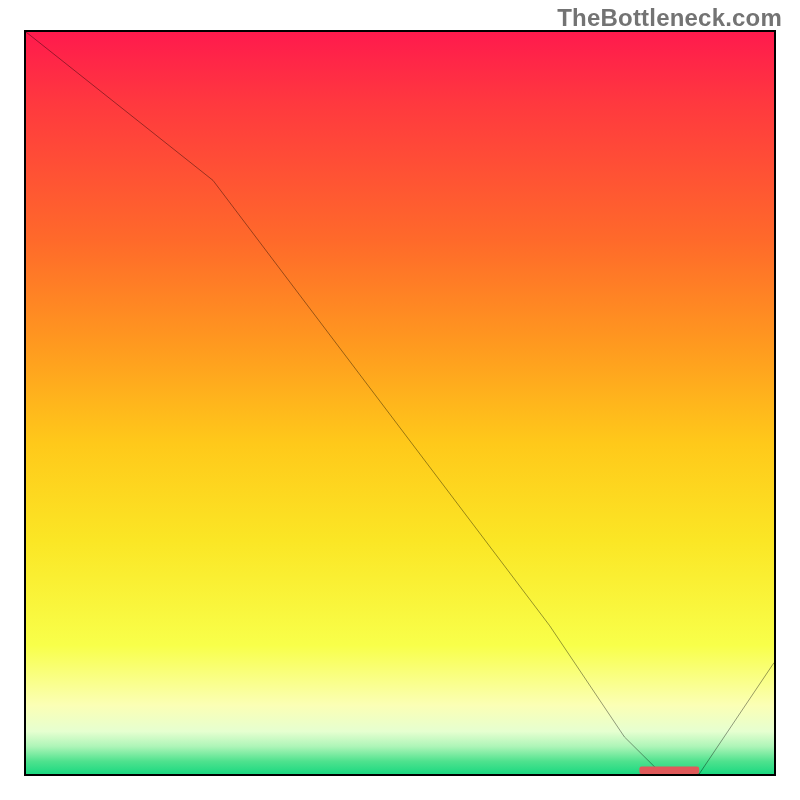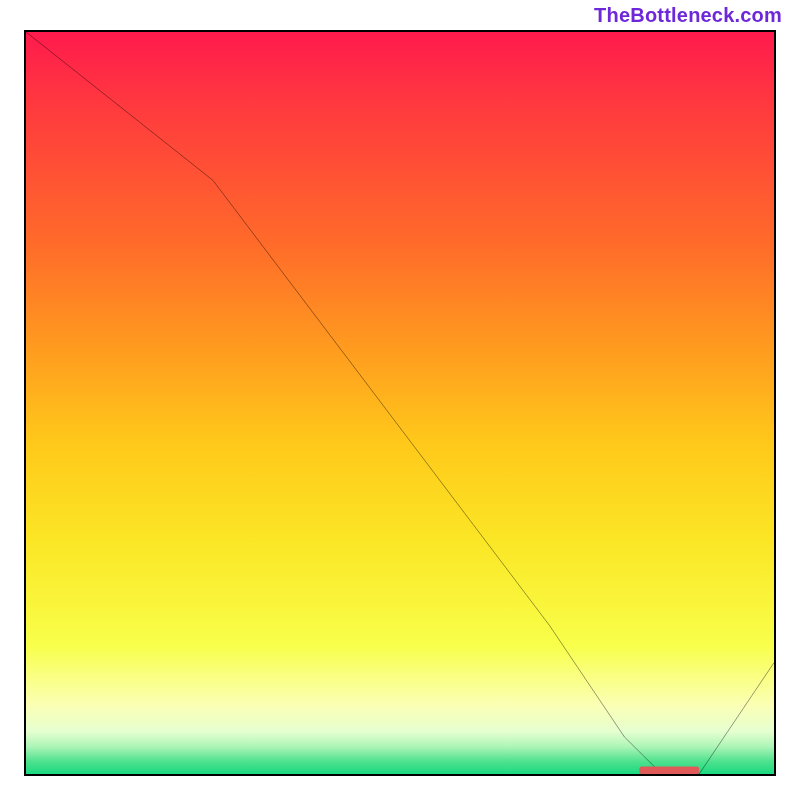--- a/index.html
+++ b/index.html
@@ -13,23 +13,23 @@
   }
   .container {
     position: relative;
     width: 800px;
     height: 800px;
   }
   .watermark {
     position: absolute;
     top: 4px;
     right: 18px;
-    font-size: 20px;
+    font-size: 24px;
     font-weight: bold;
-    color: #6d28d9;
+    color: #737373;
     letter-spacing: 0.2px;
     z-index: 10;
   }
   .plot-frame {
     position: absolute;
     left: 24px;
     top: 30px;
     width: 752px;
     height: 746px;
     border: 2px solid #000;

